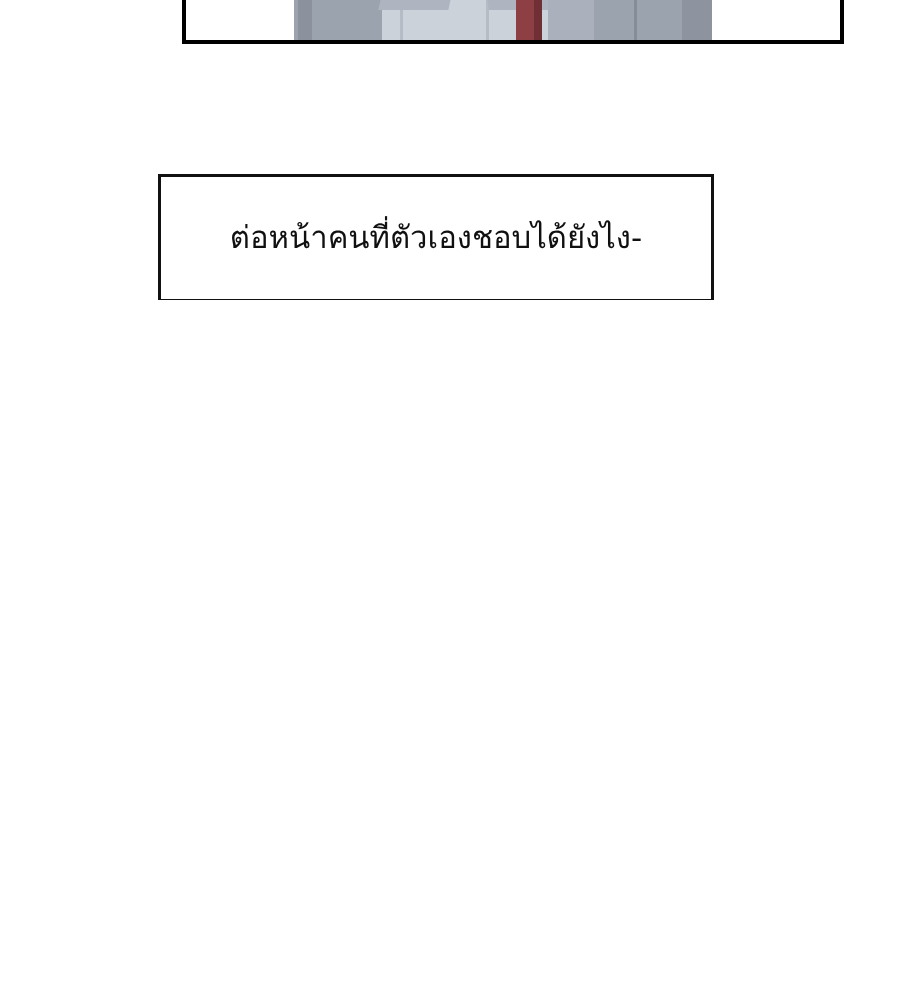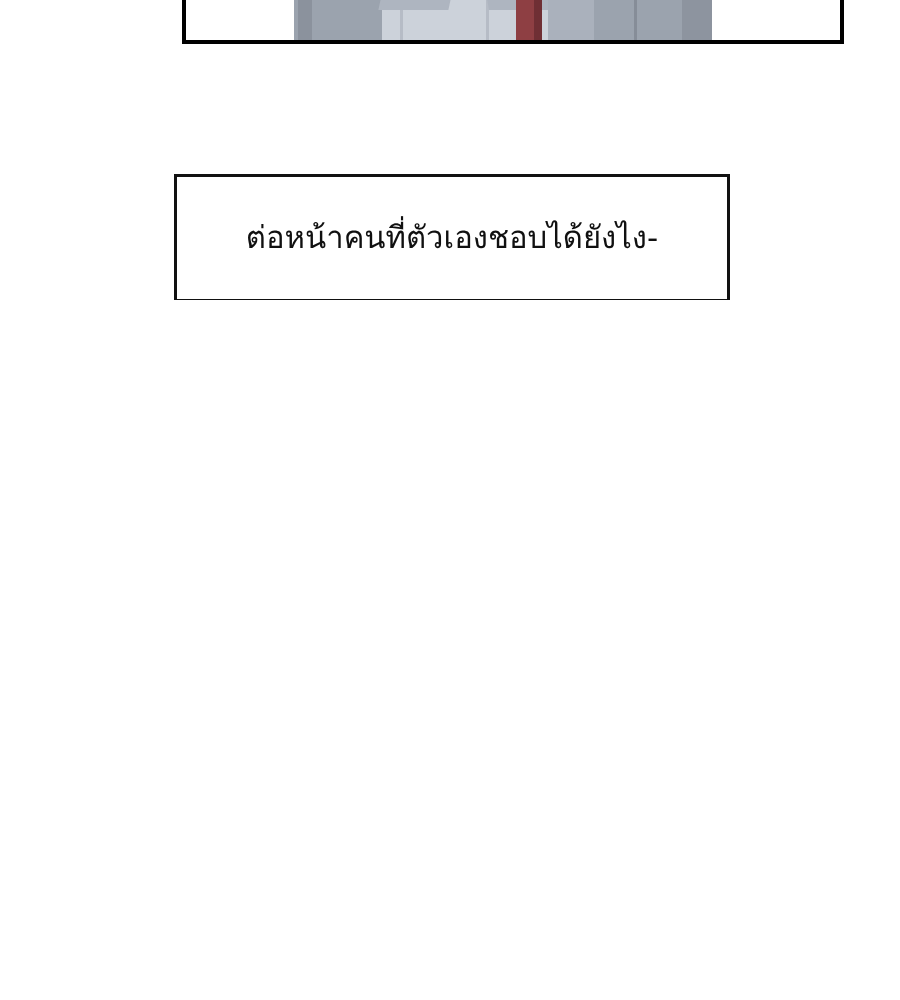--- a/index.html
+++ b/index.html
@@ -140,21 +140,21 @@
     left: 496px;
     bottom: 0;
     width: 30px;
     height: 64px;
     background: #8d949f;
   }
 
   
   .caption-box {
     position: absolute;
-    left: 174px;
+    left: 158px;
     top: 174px;
     width: 556px;
     height: 128px;
     background: #ffffff;
     border: 3px solid #111111;
     box-sizing: border-box;
     display: flex;
     align-items: center;
     justify-content: center;
   }

